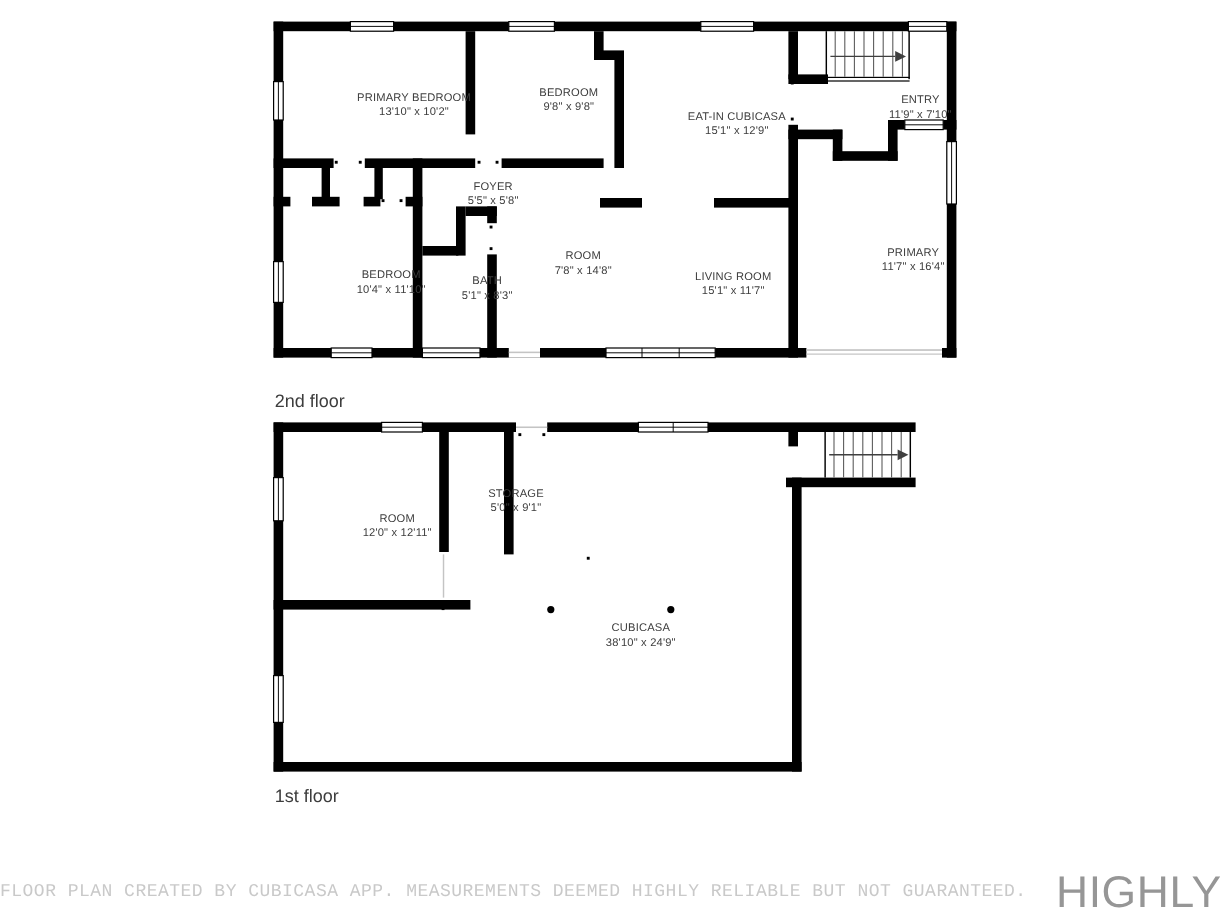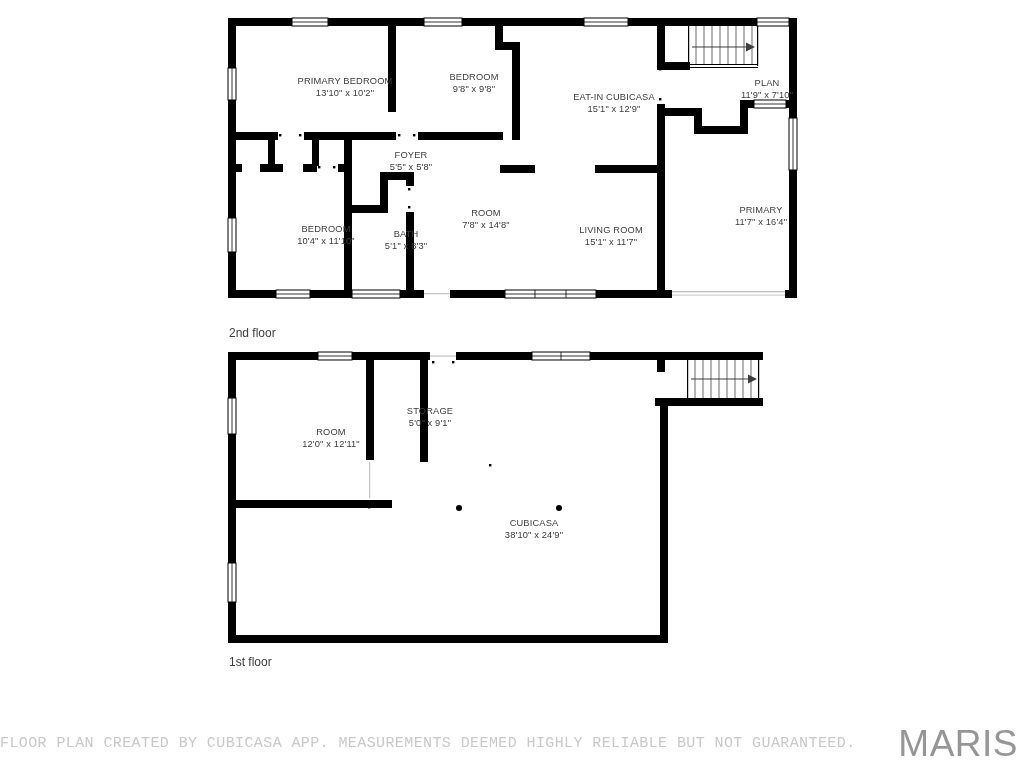--- a/index.html
+++ b/index.html
@@ -13,21 +13,21 @@
   .mull{stroke:currentColor;stroke-width:0.8;}
   .tread{stroke:#5a5a5a;stroke-width:0.9;}
   .arrow-line{stroke:#3f3f3f;stroke-width:1.2;}
   .arrow-head{fill:#3f3f3f;}
   .dot{fill:currentColor;}
   .room-label{position:absolute;transform:translateX(-50%);text-align:center;
               color:var(--label,#3d3d3d);font-size:9.3px;line-height:12px;
               letter-spacing:0.15px;white-space:nowrap;margin-left:34px;}
   .room-name{display:block;}
   .room-dims{display:block;}
-  .floor-tag{position:absolute;color:var(--label,#3d3d3d);font-size:12px;}
+  .floor-tag{position:absolute;color:var(--label,#3d3d3d);font-size:15px;}
   .disclaimer{position:absolute;left:0;top:735px;width:100%;text-align:left;
               color:var(--disclaimer,#c8c8c8);font-size:15px;letter-spacing:0.4px;font-family:Liberation Mono, monospace;}
   .watermark{position:absolute;right:6px;top:725px;color:var(--watermark,#979797);
              font-size:37px;line-height:38px;letter-spacing:0.5px;}
 </style>
 </head>
 <body>
 
 <div class="canvas">
 
@@ -218,21 +218,21 @@
   </div>
   <div class="room-label" style="left:440px;top:71px">
     <span class="room-name">BEDROOM</span>
     <span class="room-dims">9'8" x 9'8"</span>
   </div>
   <div class="room-label" style="left:580px;top:91px">
     <span class="room-name">EAT-IN CUBICASA</span>
     <span class="room-dims">15'1" x 12'9"</span>
   </div>
   <div class="room-label" style="left:733px;top:77px">
-    <span class="room-name">PLAN</span>
+    <span class="room-name">ENTRY</span>
     <span class="room-dims">11'9" x 7'10"</span>
   </div>
   <div class="room-label" style="left:377px;top:149px">
     <span class="room-name">FOYER</span>
     <span class="room-dims">5'5" x 5'8"</span>
   </div>
   <div class="room-label" style="left:292px;top:223px">
     <span class="room-name">BEDROOM</span>
     <span class="room-dims">10'4" x 11'10"</span>
   </div>
@@ -263,15 +263,15 @@
   </div>
   <div class="room-label" style="left:500px;top:517px">
     <span class="room-name">CUBICASA</span>
     <span class="room-dims">38'10" x 24'9"</span>
   </div>
 
   <div class="floor-tag" style="left:229px;top:326px">2nd floor</div>
   <div class="floor-tag" style="left:229px;top:655px">1st floor</div>
 
   <div class="disclaimer">FLOOR PLAN CREATED BY CUBICASA APP. MEASUREMENTS DEEMED HIGHLY RELIABLE BUT NOT GUARANTEED.</div>
-  <div class="watermark">MARIS</div>
+  <div class="watermark">HIGHLY</div>
 
 </div>
 
 </body></html>

